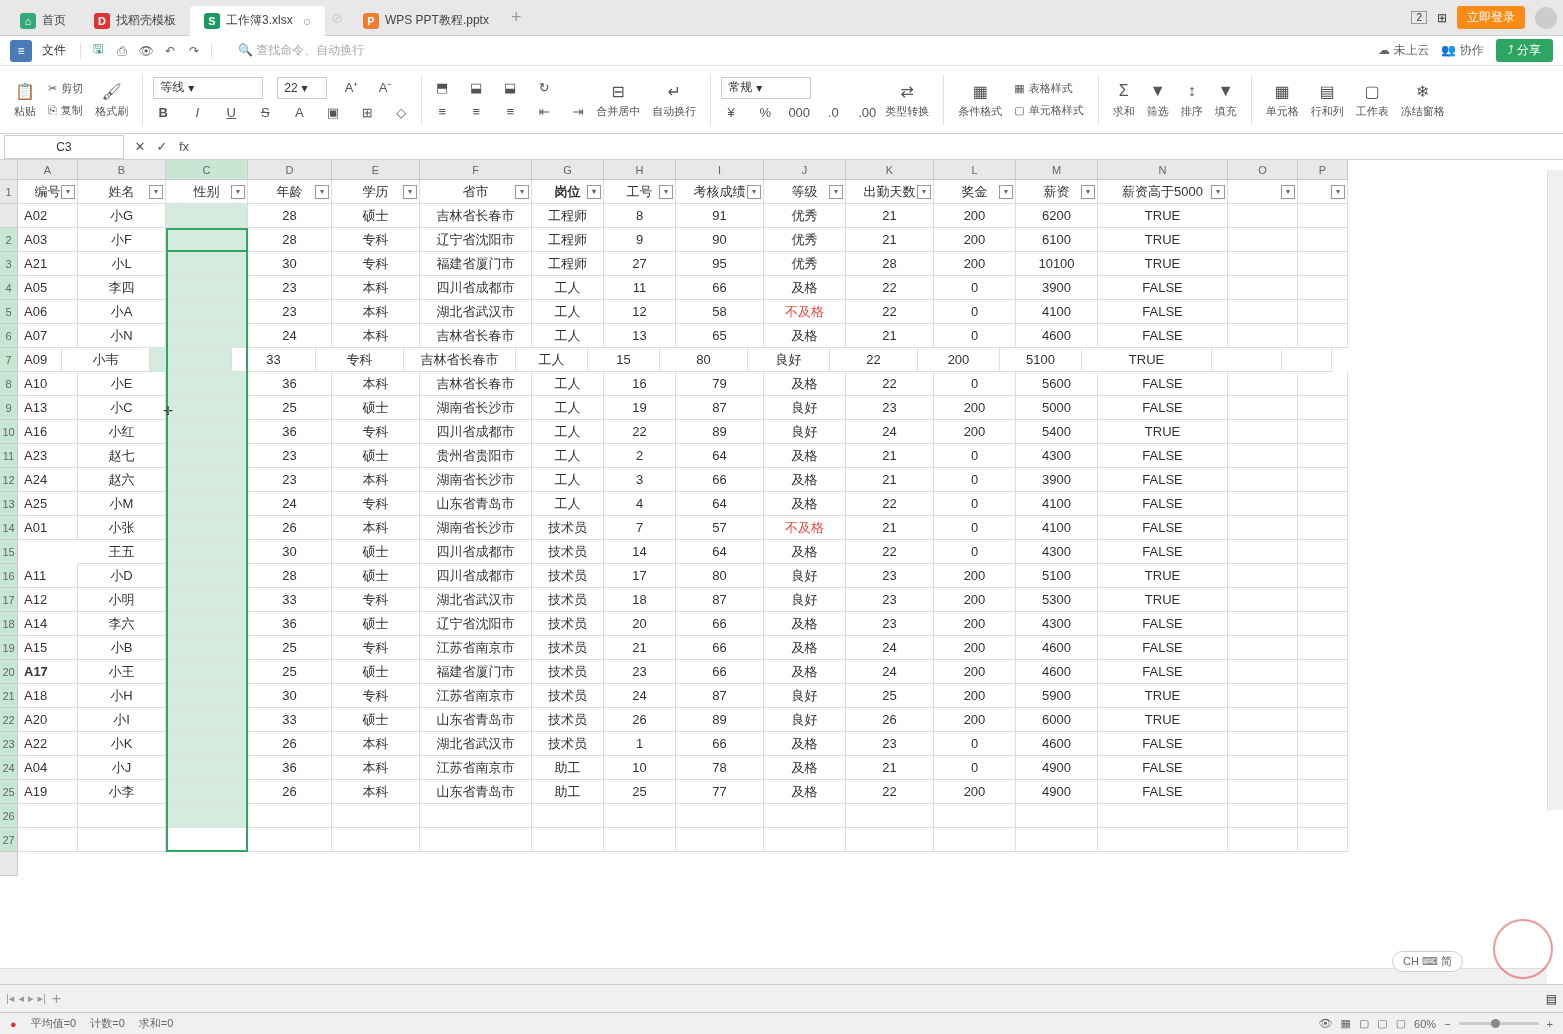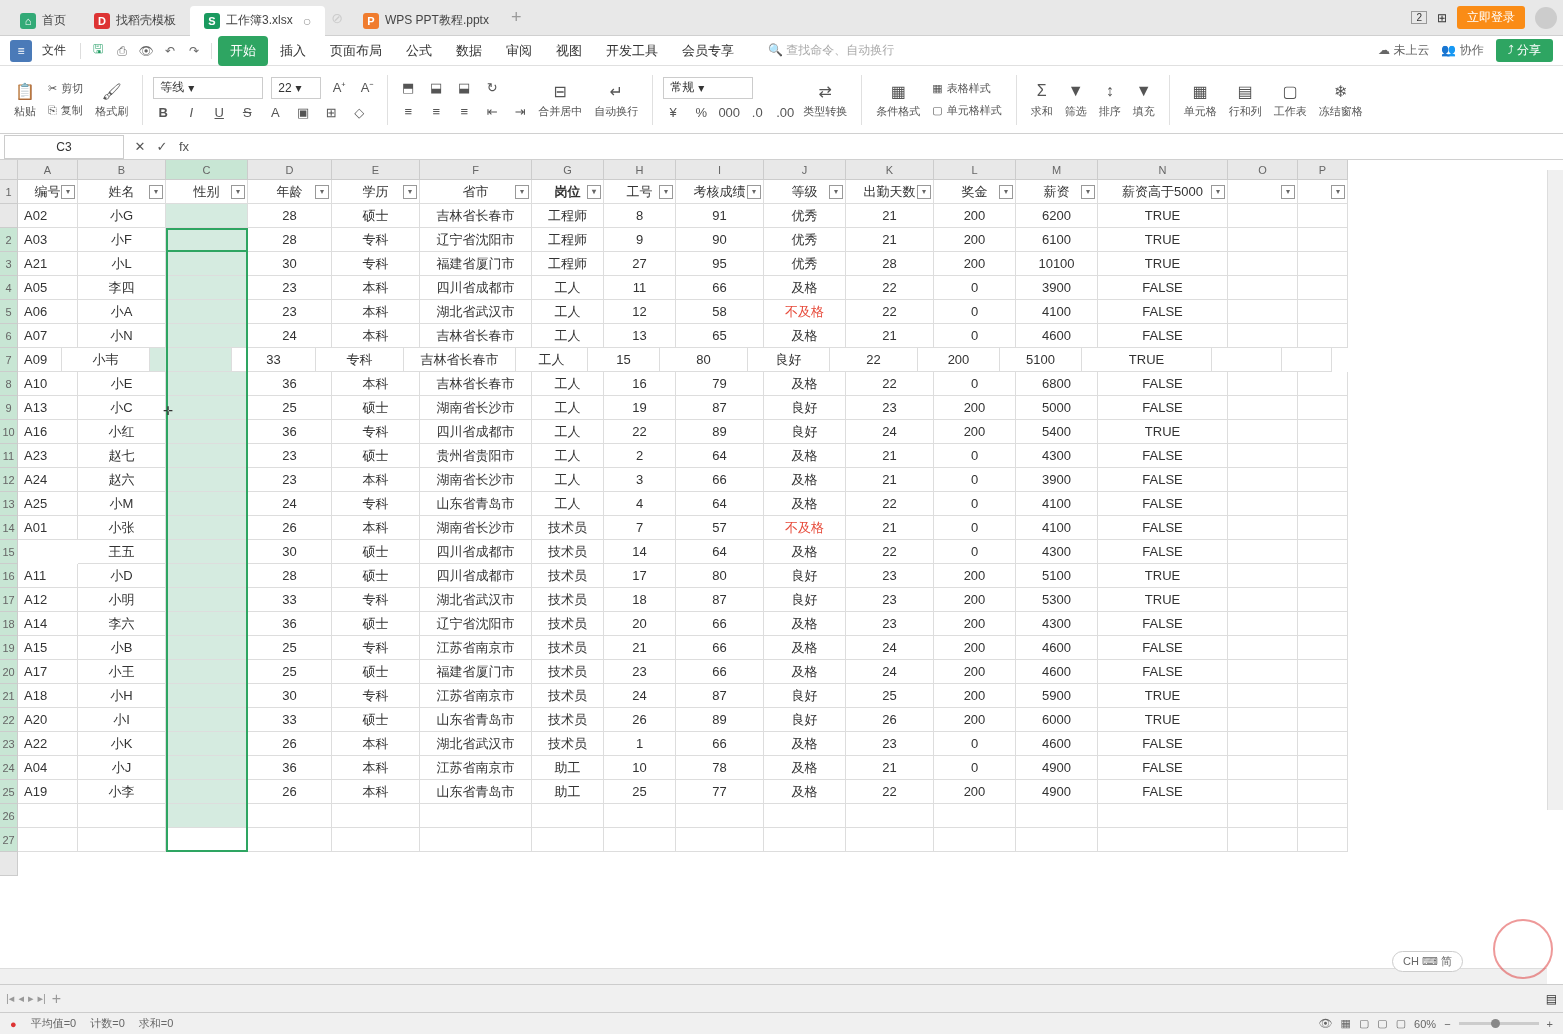--- a/index.html
+++ b/index.html
@@ -27,21 +27,21 @@
 .search-box{margin-left:20px;color:#aaa;font-size:12px}
 .menu-right{margin-left:auto;display:flex;align-items:center;gap:12px;font-size:12px;color:#666}
 .share-btn{background:#2ea562;color:#fff;padding:3px 12px;border-radius:3px;cursor:pointer}
 .ribbon{height:68px;background:#fff;display:flex;align-items:center;padding:0 10px;border-bottom:1px solid #d0d0d0;gap:4px}
 .ribbon-divider{width:1px;height:50px;background:#e0e0e0;margin:0 6px}
 .ribbon-btn-lg{display:flex;flex-direction:column;align-items:center;gap:2px;cursor:pointer;padding:2px 4px;font-size:11px;color:#555}
 .ribbon-icon{width:22px;height:22px;display:inline-flex;align-items:center;justify-content:center;font-size:16px;color:#555}
 .ribbon-btn-sm{display:flex;align-items:center;gap:4px;cursor:pointer;font-size:11px;color:#555;padding:1px 4px;height:20px}
 .ribbon-col{display:flex;flex-direction:column;gap:2px}
 .font-select{border:1px solid #ccc;height:22px;padding:0 6px;font-size:12px;background:#fff;display:flex;align-items:center;gap:4px;cursor:pointer}
-.btn-row{display:flex;gap:8px}
+.btn-row{display:flex;gap:14px}
 .sq-btn{width:20px;height:20px;display:inline-flex;align-items:center;justify-content:center;cursor:pointer;font-size:13px;color:#555;border:1px solid transparent}
 .formula-bar{height:26px;background:#fff;display:flex;align-items:center;border-bottom:1px solid #d0d0d0}
 .name-box{width:120px;height:24px;border:1px solid #ccc;display:flex;align-items:center;justify-content:center;font-size:12px;margin-left:4px}
 .fx-btns{display:flex;gap:2px;margin:0 6px}
 .fx-input{flex:1;height:24px;border:none;padding:0 6px;font-size:12px}
 .grid-area{position:relative;height:832px;overflow:hidden;background:#fff}
 .corner{position:absolute;left:0;top:0;width:18px;height:20px;background:#e8e8e8;border-right:1px solid #ccc;border-bottom:1px solid #ccc}
 .col-headers{position:absolute;left:18px;top:0;height:20px;display:flex}
 .col-h{background:#e8e8e8;border-right:1px solid #ccc;border-bottom:1px solid #ccc;display:flex;align-items:center;justify-content:center;font-size:11px;color:#666}
 .col-h.sel{background:#c8e6d4}
@@ -109,31 +109,20 @@
 <div class="menu-bar">
   <span class="menu-btn blue">≡</span>
   <span class="menu-file">文件</span>
   <span class="menu-divider"></span>
   <span class="menu-btn" style="color:#1a9a5f">🖫</span>
   <span class="menu-btn">⎙</span>
   <span class="menu-btn">👁</span>
   <span class="menu-btn">↶</span>
   <span class="menu-btn">↷</span>
   <span class="menu-divider"></span>
-  <div id="menu-tabs" style="display:flex">
-      <span class="menu-tab active">开始</span>
-      <span class="menu-tab">插入</span>
-      <span class="menu-tab">页面布局</span>
-      <span class="menu-tab">公式</span>
-      <span class="menu-tab">数据</span>
-      <span class="menu-tab">审阅</span>
-      <span class="menu-tab">视图</span>
-      <span class="menu-tab">开发工具</span>
-      <span class="menu-tab">会员专享</span>
-    </div>
   <span class="search-box">🔍 <span>查找命令、自动换行</span></span>
   <div class="menu-right">
     <span>☁ <span>未上云</span></span>
     <span>👥 <span>协作</span></span>
     <span class="share-btn">⤴ <span>分享</span></span>
   </div>
 </div>
 
 <div class="ribbon">
   <div class="ribbon-btn-lg">
@@ -521,21 +510,21 @@
         <div class="cell sel-fill" style="width: 82px;"></div>
         <div class="cell" style="width: 84px;">36</div>
         <div class="cell" style="width: 88px;">本科</div>
         <div class="cell" style="width: 112px;">吉林省长春市</div>
         <div class="cell" style="width: 72px;">工人</div>
         <div class="cell" style="width: 72px;">16</div>
         <div class="cell" style="width: 88px;">79</div>
         <div class="cell" style="width: 82px;">及格</div>
         <div class="cell" style="width: 88px;">22</div>
         <div class="cell" style="width: 82px;">0</div>
-        <div class="cell" style="width: 82px;">6800</div>
+        <div class="cell" style="width: 82px;">5600</div>
         <div class="cell" style="width: 130px;">FALSE</div>
         <div class="cell" style="width: 70px;"></div>
         <div class="cell" style="width: 50px;"></div>
       </div>
       <div class="data-row">
         <div class="cell left" style="width: 60px;">A13</div>
         <div class="cell" style="width: 88px;">小C</div>
         <div class="cell sel-fill" style="width: 82px;"></div>
         <div class="cell" style="width: 84px;">25</div>
         <div class="cell" style="width: 88px;">硕士</div>
@@ -725,21 +714,21 @@
         <div class="cell" style="width: 88px;">66</div>
         <div class="cell" style="width: 82px;">及格</div>
         <div class="cell" style="width: 88px;">24</div>
         <div class="cell" style="width: 82px;">200</div>
         <div class="cell" style="width: 82px;">4600</div>
         <div class="cell" style="width: 130px;">FALSE</div>
         <div class="cell" style="width: 70px;"></div>
         <div class="cell" style="width: 50px;"></div>
       </div>
       <div class="data-row">
-        <div class="cell left" style="width: 60px;">A17</div>
+        <div class="cell left" style="width: 60px; font-weight: bold;">A17</div>
         <div class="cell" style="width: 88px;">小王</div>
         <div class="cell sel-fill" style="width: 82px;"></div>
         <div class="cell" style="width: 84px;">25</div>
         <div class="cell" style="width: 88px;">硕士</div>
         <div class="cell" style="width: 112px;">福建省厦门市</div>
         <div class="cell" style="width: 72px;">技术员</div>
         <div class="cell" style="width: 72px;">23</div>
         <div class="cell" style="width: 88px;">66</div>
         <div class="cell" style="width: 82px;">及格</div>
         <div class="cell" style="width: 88px;">24</div>

